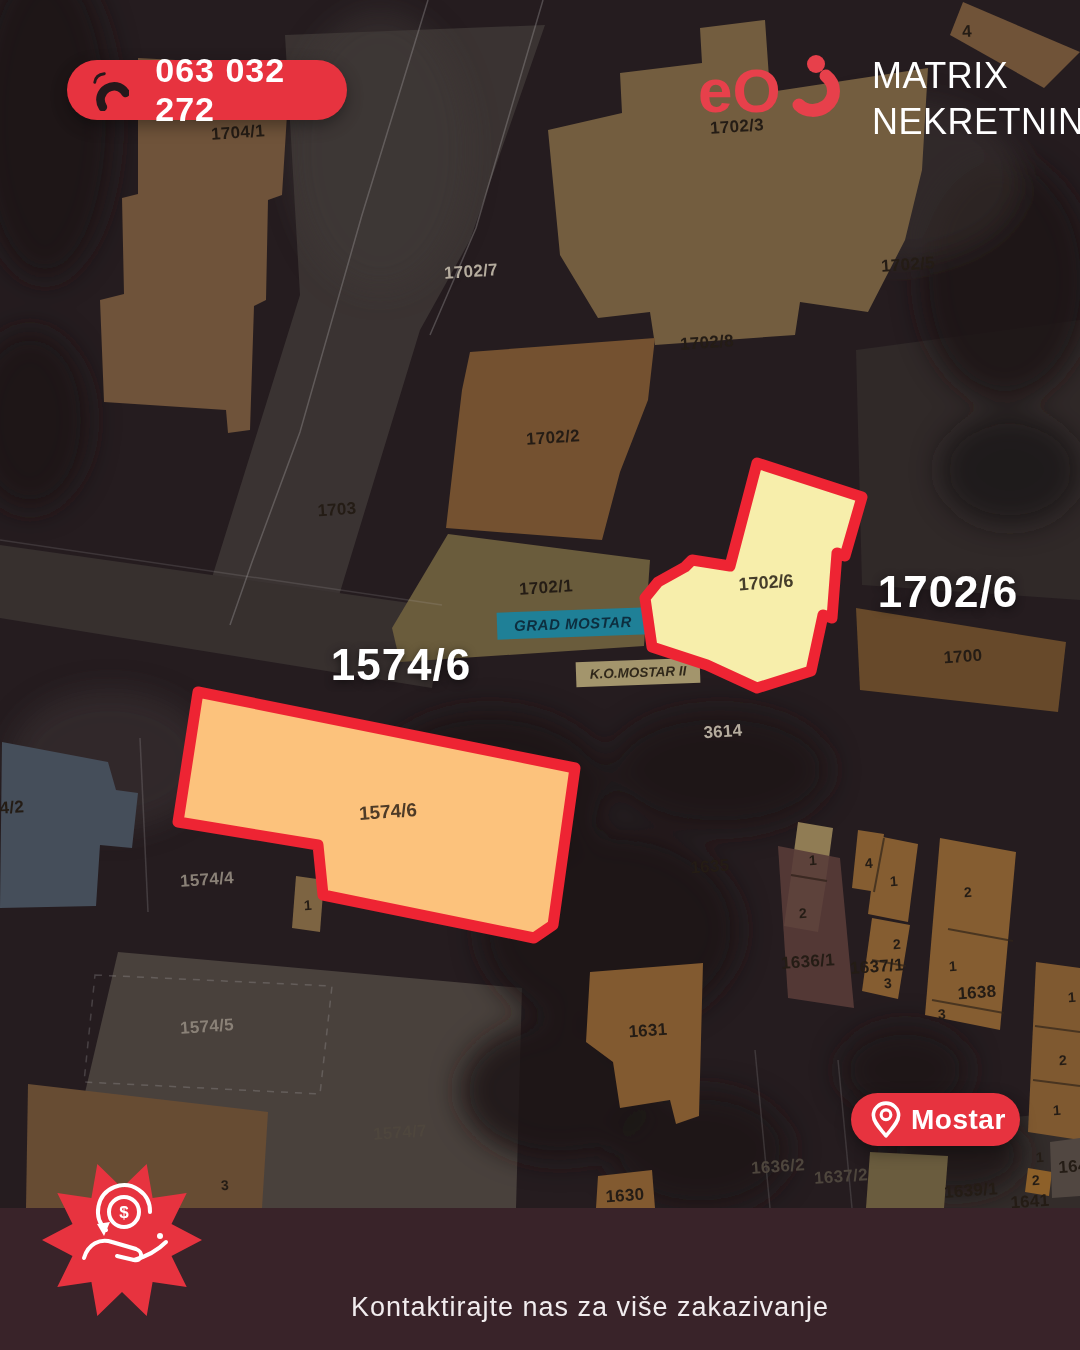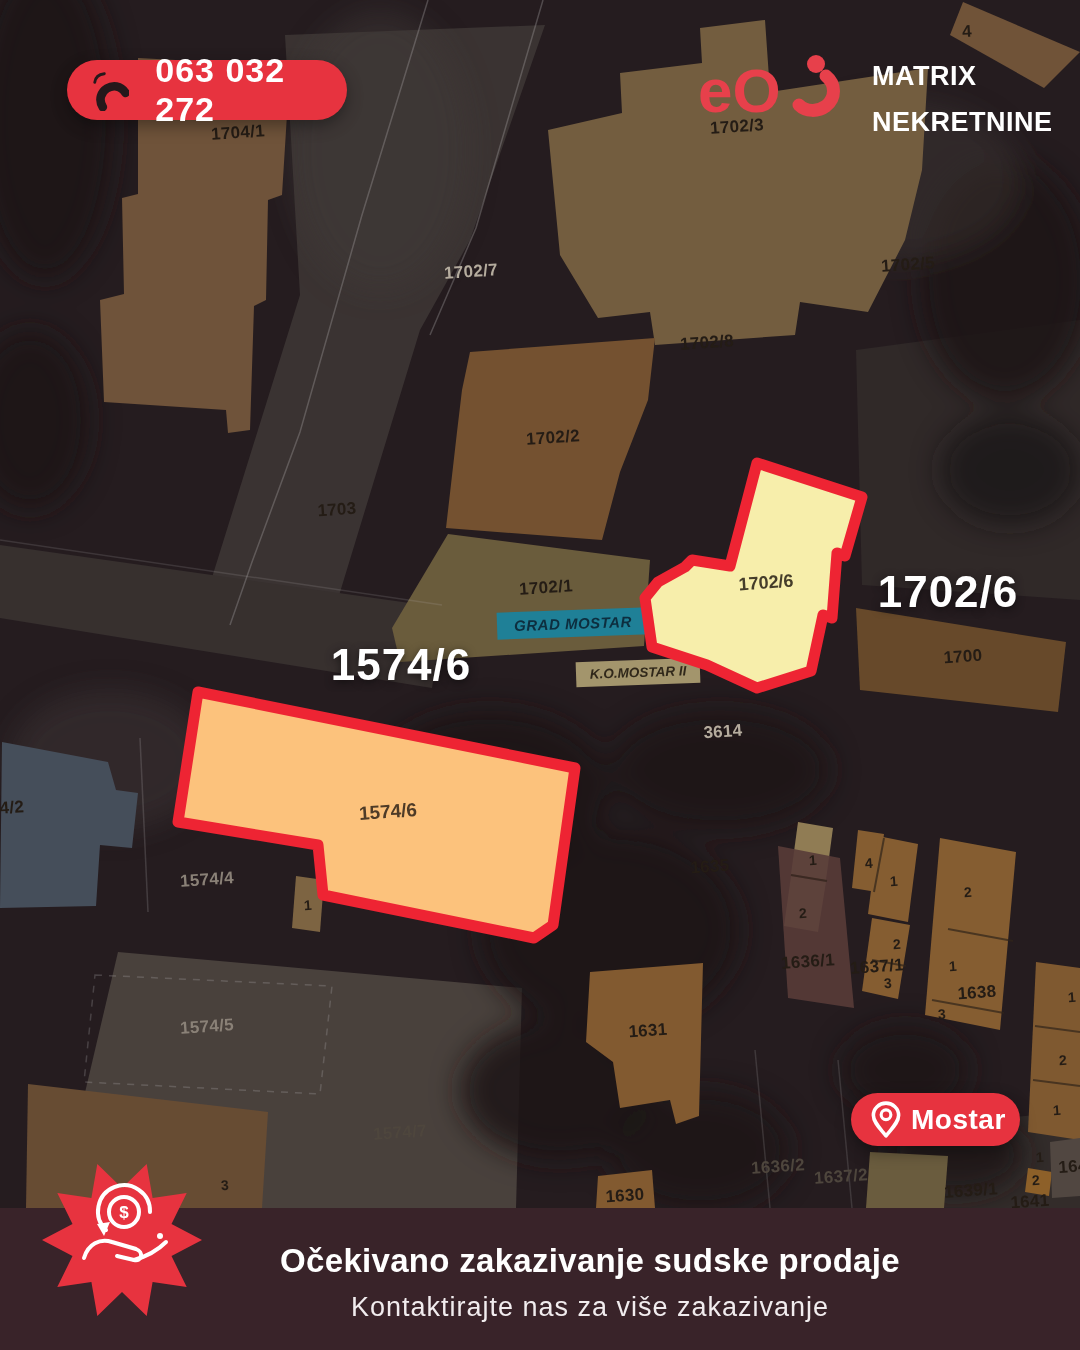--- a/index.html
+++ b/index.html
@@ -34,21 +34,21 @@
   .pill{position:absolute;z-index:6;display:flex;align-items:center;background:#e7333f;
         border-radius:999px;box-shadow:0 6px 16px rgba(0,0,0,.35);color:#fff;font-weight:800;}
   .phone-pill{left:67px;top:60px;width:280px;height:60px;padding:0;}
   .phone-pill .txt{font-size:34px;letter-spacing:1px;margin-left:26px;}
   .phone-pill svg{position:static;margin-left:22px;}
   .mostar-pill{left:851px;top:1093px;width:169px;height:53px;}
   .mostar-pill .txt{font-size:28px;letter-spacing:.5px;margin-left:8px;}
   .mostar-pill svg{position:static;margin-left:18px;}
   
   .logo-mark{z-index:6;}
-  .logo-text{position:absolute;z-index:6;color:#ffffff;font-weight:700;font-size:27px;
+  .logo-text{position:absolute;z-index:6;color:#ffffff;font-weight:400;font-size:36px;
              letter-spacing:.5px;line-height:28px;}
   
   .band{position:absolute;z-index:5;left:0;top:1208px;width:1080px;height:142px;
         background:#392329;}
   .band-title{position:absolute;z-index:6;left:590px;top:1261px;transform:translate(-50%,-50%);
               color:#ffffff;font-weight:800;font-size:33px;white-space:nowrap;letter-spacing:.3px;}
   .band-sub{position:absolute;z-index:6;left:590px;top:1307px;transform:translate(-50%,-50%);
             color:#f1ecee;font-weight:400;font-size:27px;white-space:nowrap;letter-spacing:1px;}
   .star-svg{z-index:7;}
 </style>
@@ -215,21 +215,20 @@
 
   <div class="pill mostar-pill">
     <svg width="34" height="40" viewBox="0 0 32 38">
       <path d="M16,3 C9.4,3 4,8.2 4,14.6 C4,21 10,26.5 16,34 C22,26.5 28,21 28,14.6 C28,8.2 22.6,3 16,3 Z" fill="none" stroke="#ffffff" stroke-width="3.4" stroke-linejoin="round"></path>
       <circle cx="16" cy="14" r="4.6" fill="none" stroke="#ffffff" stroke-width="3"></circle>
     </svg>
     <span class="txt">Mostar</span>
   </div>
 
   <div class="band"></div>
-  <div class="band-title">Očekivano zakazivanje sudske prodaje</div>
   <div class="band-sub">Kontaktirajte nas za više zakazivanje</div>
 
   <svg class="star-svg" width="1080" height="1350" viewBox="0 0 1080 1350" style="pointer-events:none">
     <path d="M202,1240 L171.5,1223.9 L186.7,1193 L152.6,1197.9 L146.7,1163.9 L122,1188 L97.3,1163.9 L91.4,1197.9 L57.3,1193 L72.5,1223.9 L42,1240 L72.5,1256.1 L57.3,1287 L91.4,1282.1 L97.3,1316.1 L122,1292 L146.7,1316.1 L152.6,1282.1 L186.7,1287 L171.5,1256.1 Z" fill="#e7333f"></path>
     <g fill="none" stroke="#ffffff" stroke-width="4" stroke-linecap="round">
       <circle cx="124" cy="1212" r="15"></circle>
       <path d="M150,1212 A26,26 0 1 0 106,1230"></path>
       <path d="M84,1258 C88,1244 100,1238 112,1242 L136,1249 C144,1252 142,1262 134,1260 L117,1256"></path>
       <path d="M134,1260 C148,1256 160,1248 166,1242"></path>
     </g>

